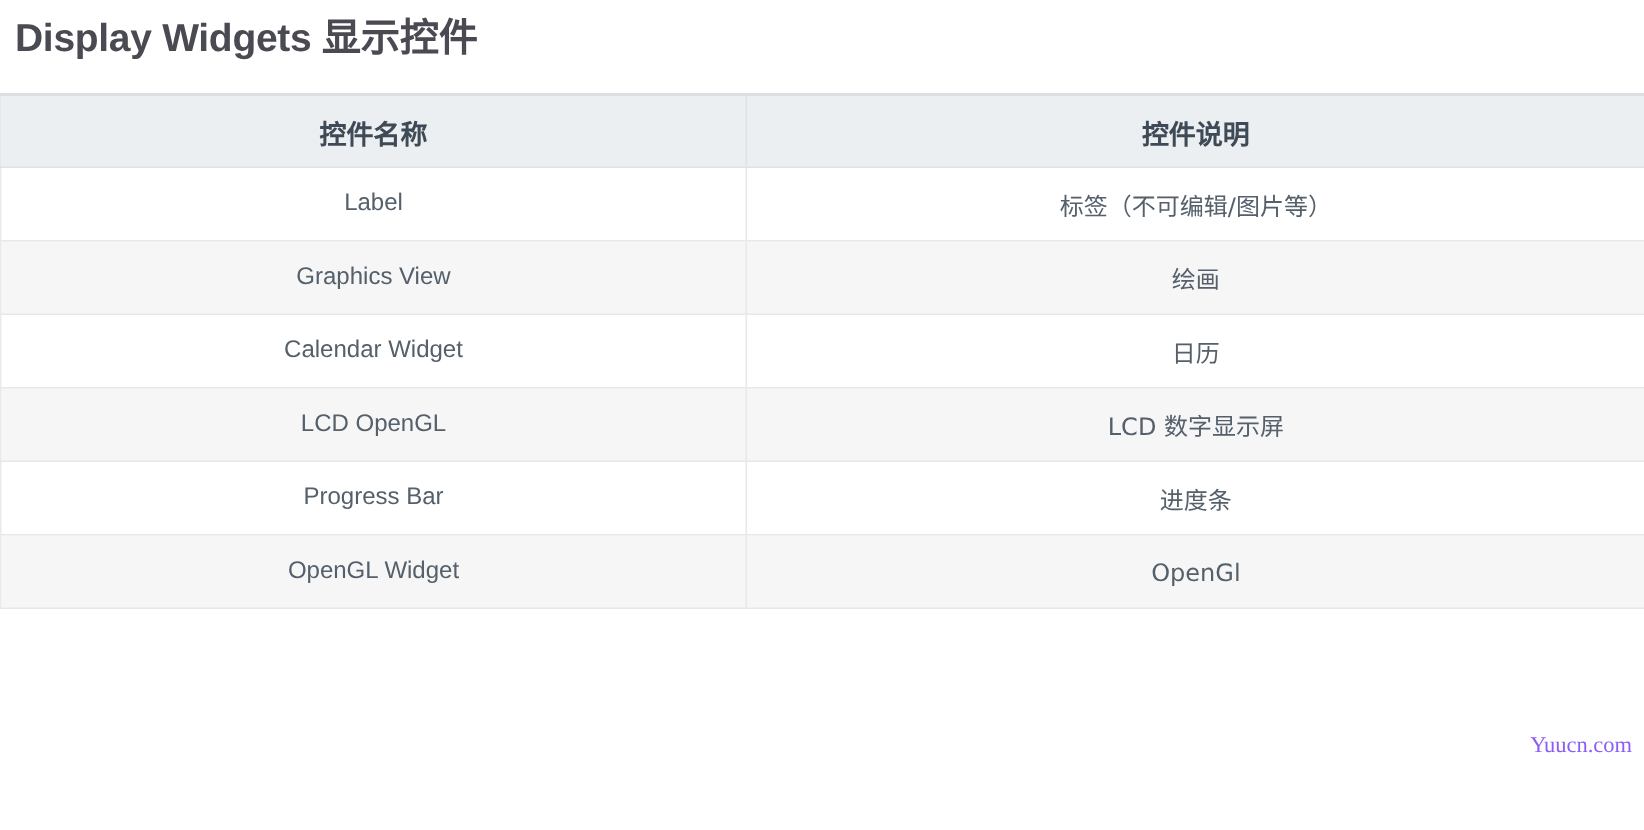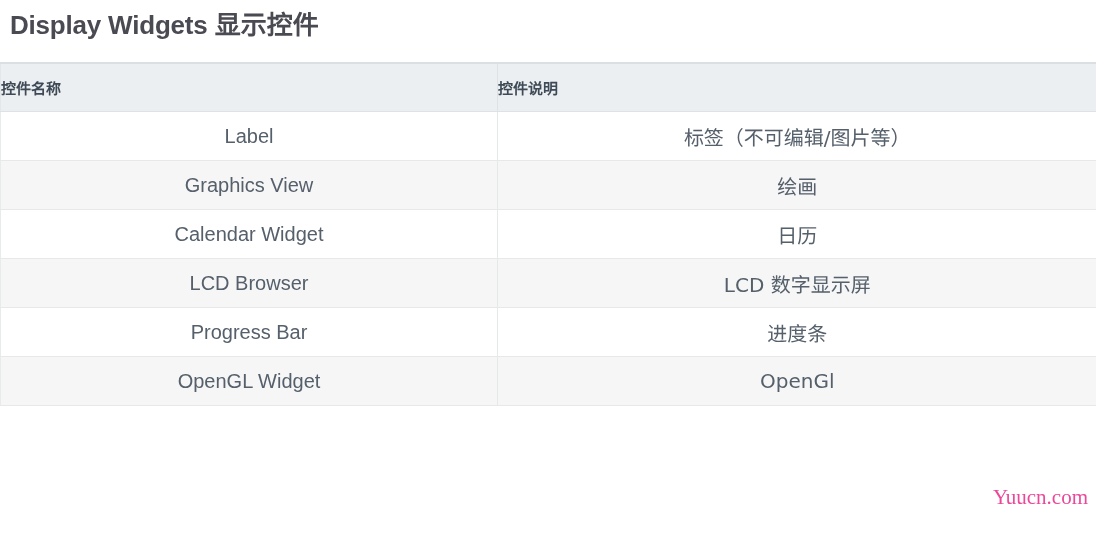--- a/index.html
+++ b/index.html
@@ -49,39 +49,39 @@
   table.widget-table col.col-name  { width: 497px; }
   table.widget-table col.col-desc  { width: 599px; }
 
   table.widget-table thead th {
     background: #eceff1;
     border-top: 2px solid #dcdfe2;
     border-bottom: 1px solid #dfe2e5;
     border-right: 1px solid #dfe2e5;
     border-left: 1px solid #e4e7ea;
     height: 47px;
-    font-size: 15px;
+    font-size: 18px;
     font-weight: bold;
     color: #3f4a57;
-    text-align: left;
+    text-align: center;
     vertical-align: middle;
     padding: 0;
     font-family: "DejaVu Sans", "Liberation Sans", sans-serif;
   }
   table.widget-table thead th:last-child { border-right: none; }
 
   table.widget-table tbody td {
     height: 48px;
     padding: 0;
     text-align: center;
     vertical-align: middle;
     border-bottom: 1px solid #e6e8ea;
     border-right: 1px solid #e6e8ea;
     border-left: 1px solid #e8eaec;
-    font-size: 20px;
+    font-size: 16px;
     color: #55606b;
     white-space: nowrap;
   }
   table.widget-table tbody td:last-child { border-right: none; }
 
   table.widget-table tbody tr:nth-child(even) td {
     background: #f6f6f7;
   }
   table.widget-table tbody tr:nth-child(odd) td {
     background: #ffffff;
@@ -93,23 +93,23 @@
   td.cell-name {
     font-family: "Liberation Sans", "DejaVu Sans", sans-serif;
   }
 
   
   .watermark {
     position: absolute;
     right: 8px;
     top: 485px;
     font-family: "Liberation Serif", "DejaVu Serif", serif;
-    font-size: 21px;
+    font-size: 15px;
     line-height: 24px;
-    color: #ec4899;
+    color: #8b5cf6;
     white-space: nowrap;
     pointer-events: none;
     user-select: none;
   }
 </style>
 </head>
 <body>
 
 <h1 class="page-title"><span>Display Widgets</span> <span class="cjk">显示控件</span></h1>
 
@@ -132,21 +132,21 @@
         </tr>
         <tr>
           <td class="cell-name">Graphics View</td>
           <td class="cell-desc">绘画</td>
         </tr>
         <tr>
           <td class="cell-name">Calendar Widget</td>
           <td class="cell-desc">日历</td>
         </tr>
         <tr>
-          <td class="cell-name">LCD Browser</td>
+          <td class="cell-name">LCD OpenGL</td>
           <td class="cell-desc">LCD 数字显示屏</td>
         </tr>
         <tr>
           <td class="cell-name">Progress Bar</td>
           <td class="cell-desc">进度条</td>
         </tr>
         <tr>
           <td class="cell-name">OpenGL Widget</td>
           <td class="cell-desc">OpenGl</td>
         </tr>

